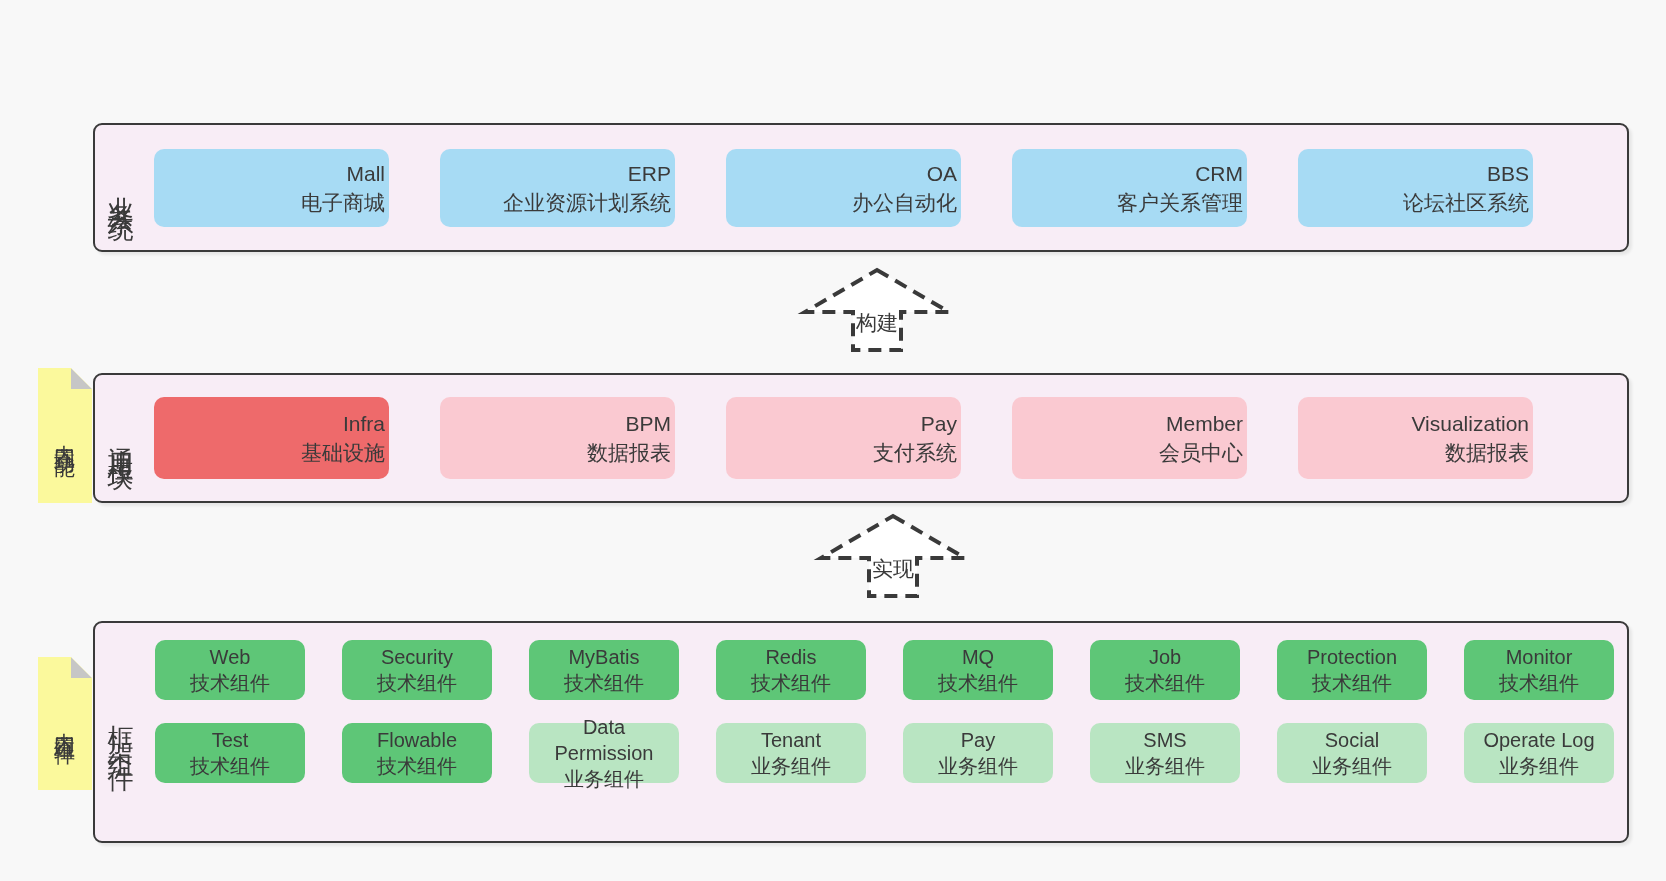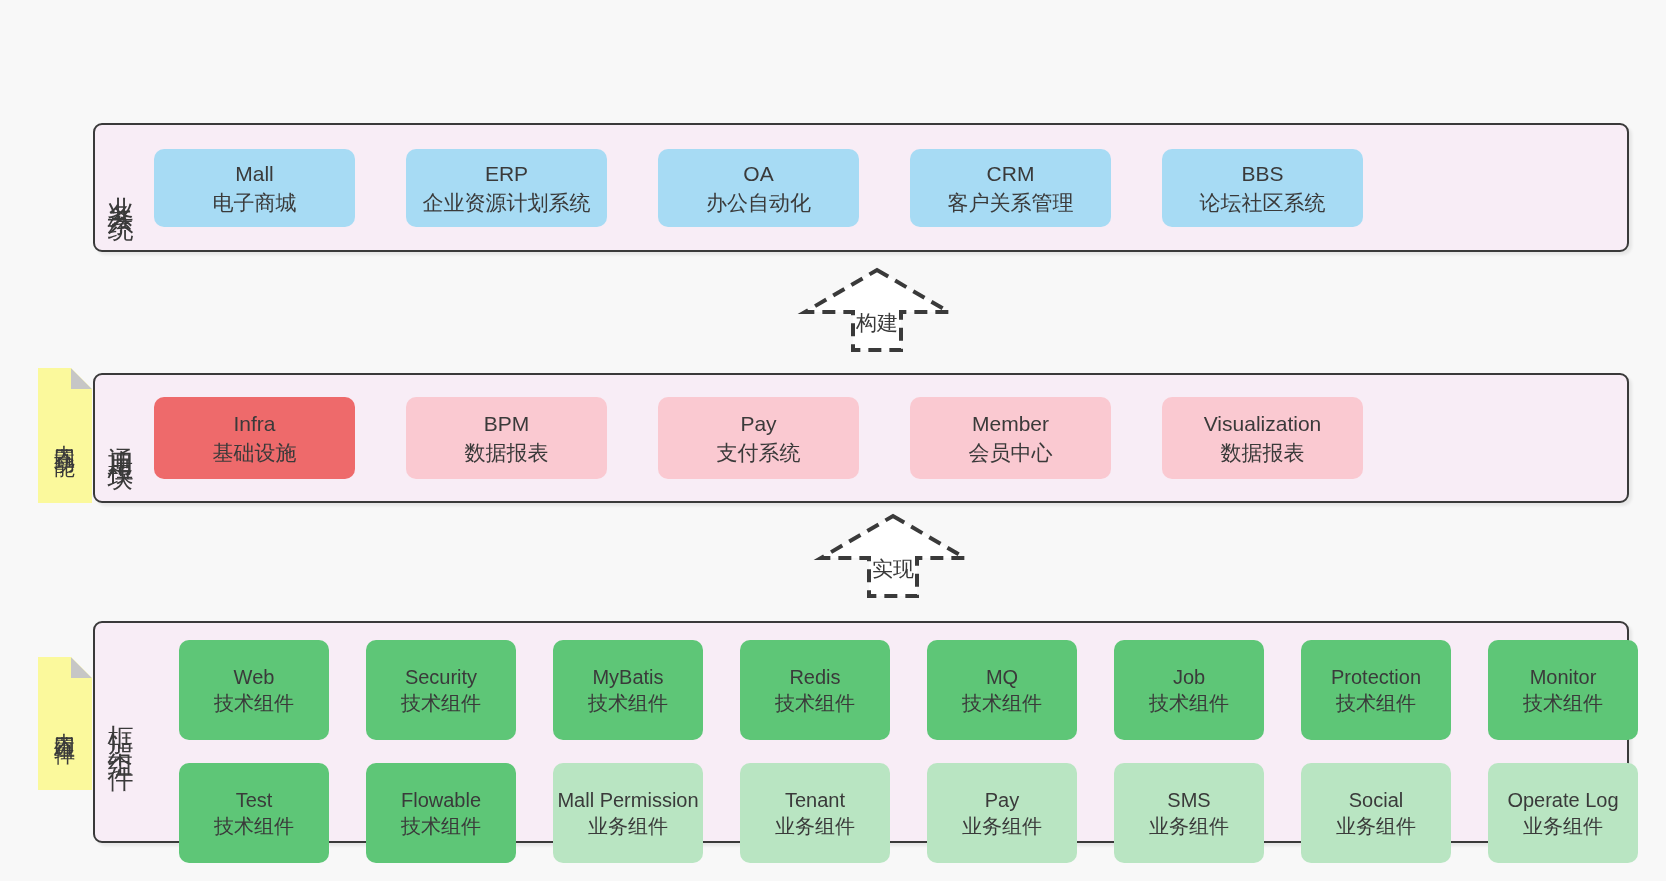--- a/index.html
+++ b/index.html
@@ -36,31 +36,31 @@
   #layer-framework .layer-label{letter-spacing:14px;}
 
   .boxes-row{
     position:absolute; left:59px; top:0; height:100%;
     display:flex; align-items:center; gap:51px;
   }
   .box{
     display:flex; flex-direction:column; align-items:center; justify-content:center;
     text-align:center; border-radius:10px; padding:2px 4px;
   }
-  .boxes-row .box{width:201px;}
+  .boxes-row .box{width:235px;text-align:right;}
   #layer-business .box{height:78px;}
   #layer-modules .box{height:82px;}
   .box-name,.box-desc{display:block; width:100%; font-size:21px; line-height:29px; color:var(--c-text);}
 
   .boxes-grid{
     position:absolute; left:60px; top:17px;
     display:grid; grid-template-columns:repeat(8,150px);
     column-gap:37px; row-gap:23px;
   }
-  .boxes-grid .box{width:150px; height:100px;margin-left:24px;}
+  .boxes-grid .box{width:150px; height:60px;}
   .boxes-grid .box-name,.boxes-grid .box-desc{font-size:20px; line-height:26px;}
 
   .blue{background:var(--c-blue);}
   .red{background:var(--c-red);}
   .pink{background:var(--c-pink);}
   .green{background:var(--c-green);}
   .lightgreen{background:var(--c-lightgreen);}
 
   .tag{
     position:absolute; left:38px; width:54px;
@@ -208,21 +208,21 @@
       </div>
       <div class="box green">
         <span class="box-name">Test</span>
         <span class="box-desc">技术组件</span>
       </div>
       <div class="box green">
         <span class="box-name">Flowable</span>
         <span class="box-desc">技术组件</span>
       </div>
       <div class="box lightgreen">
-        <span class="box-name">Mall Permission</span>
+        <span class="box-name">Data Permission</span>
         <span class="box-desc">业务组件</span>
       </div>
       <div class="box lightgreen">
         <span class="box-name">Tenant</span>
         <span class="box-desc">业务组件</span>
       </div>
       <div class="box lightgreen">
         <span class="box-name">Pay</span>
         <span class="box-desc">业务组件</span>
       </div>

